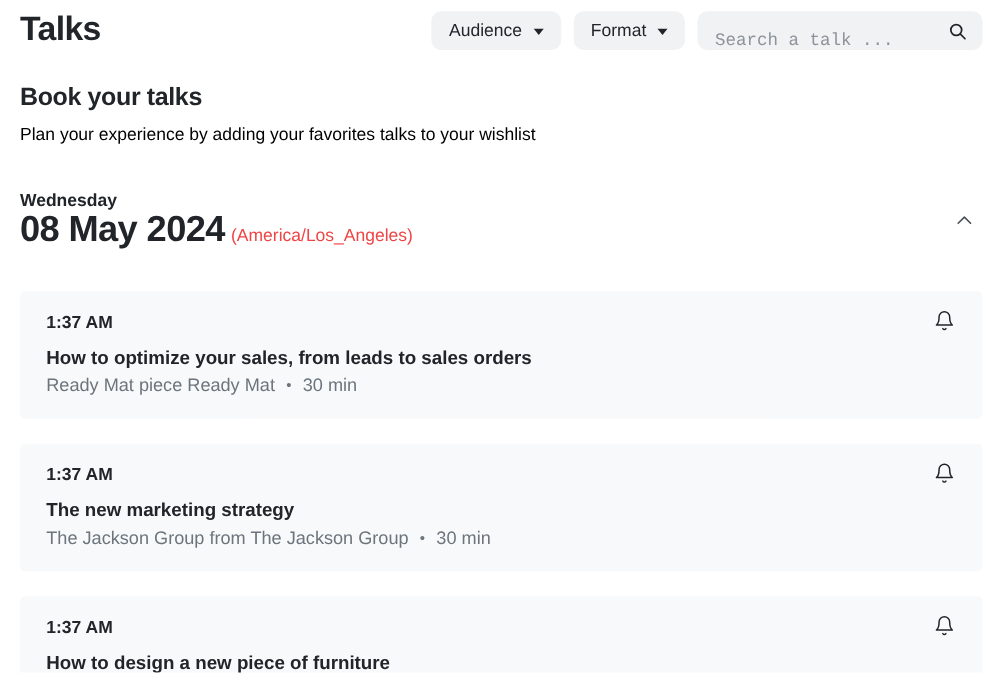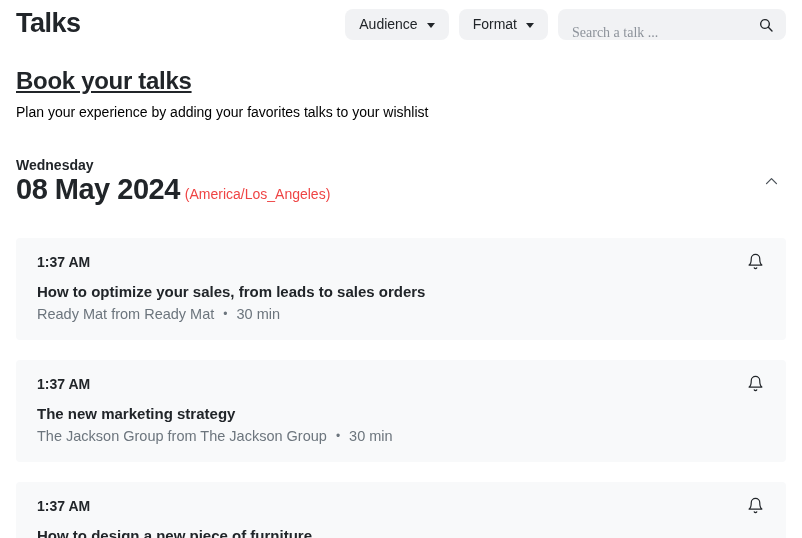--- a/index.html
+++ b/index.html
@@ -26,28 +26,28 @@
     width: 0; height: 0; display: inline-block;
     border-left: 4px solid transparent; border-right: 4px solid transparent;
     border-top: 5px solid #212529; margin-top: 2px;
   }
   .search-box {
     background: #f1f2f4; border-radius: 8px; height: 31px; width: 228px;
     display: flex; align-items: center; padding: 0 12px;
   }
   .search-box input {
     flex: 1; min-width: 0; border: none; background: transparent; outline: none;
-    font-size: 14px; color: #212529; font-family: Liberation Serif, serif; margin-top: 17px;
+    font-size: 14px; color: #212529; font-family: Liberation Mono, monospace; margin-top: 17px;
   }
   .search-box input::placeholder { color: #8d939b; }
   .search-icon-btn { border: none; background: transparent; padding: 0; margin-left: 8px; cursor: pointer; display: flex; }
 
   
   .intro { margin-top: 27px; }
-  .intro-heading { margin: 0; font-size: 24px; font-weight: 700; letter-spacing: -0.3px; text-decoration: underline; }
+  .intro-heading { margin: 0; font-size: 20px; font-weight: 700; letter-spacing: -0.3px; }
   .intro-subtitle { margin: 9px 0 0 0; font-size: 14px; color: #000000; }
 
   
   .day-header { margin-top: 37px; display: flex; justify-content: space-between; align-items: center; }
   .day-weekday { font-size: 14px; font-weight: 700; }
   .day-line { display: flex; align-items: baseline; gap: 5px; margin-top: 1px; }
   .day-date { font-size: 29px; font-weight: 700; letter-spacing: -0.5px; line-height: 1.1; }
   .day-tz { font-size: 14px; color: #ef4444; }
   .collapse-btn { border: none; background: transparent; padding: 4px; cursor: pointer; display: flex; margin-right: 2px; }
 
@@ -121,21 +121,21 @@
         <div class="talk-time">1:37 AM</div>
         <button class="bell-btn">
           <svg width="17" height="17" viewBox="0 0 24 24" fill="none" stroke="#212529" stroke-width="1.7" stroke-linecap="round" stroke-linejoin="round">
             <path d="M18 8a6 6 0 0 0-12 0c0 7-3 9-3 9h18s-3-2-3-9"></path>
             <path d="M13.73 21a2 2 0 0 1-3.46 0"></path>
           </svg>
         </button>
       </div>
       <div class="talk-title">How to optimize your sales, from leads to sales orders</div>
       <div class="talk-meta">
-        <span>Ready Mat from Ready Mat</span>
+        <span>Ready Mat piece Ready Mat</span>
         <span class="bullet">•</span>
         <span>30 min</span>
       </div>
     </article>
 
     <article class="talk-card">
       <div class="talk-row-top">
         <div class="talk-time">1:37 AM</div>
         <button class="bell-btn">
           <svg width="17" height="17" viewBox="0 0 24 24" fill="none" stroke="#212529" stroke-width="1.7" stroke-linecap="round" stroke-linejoin="round">

